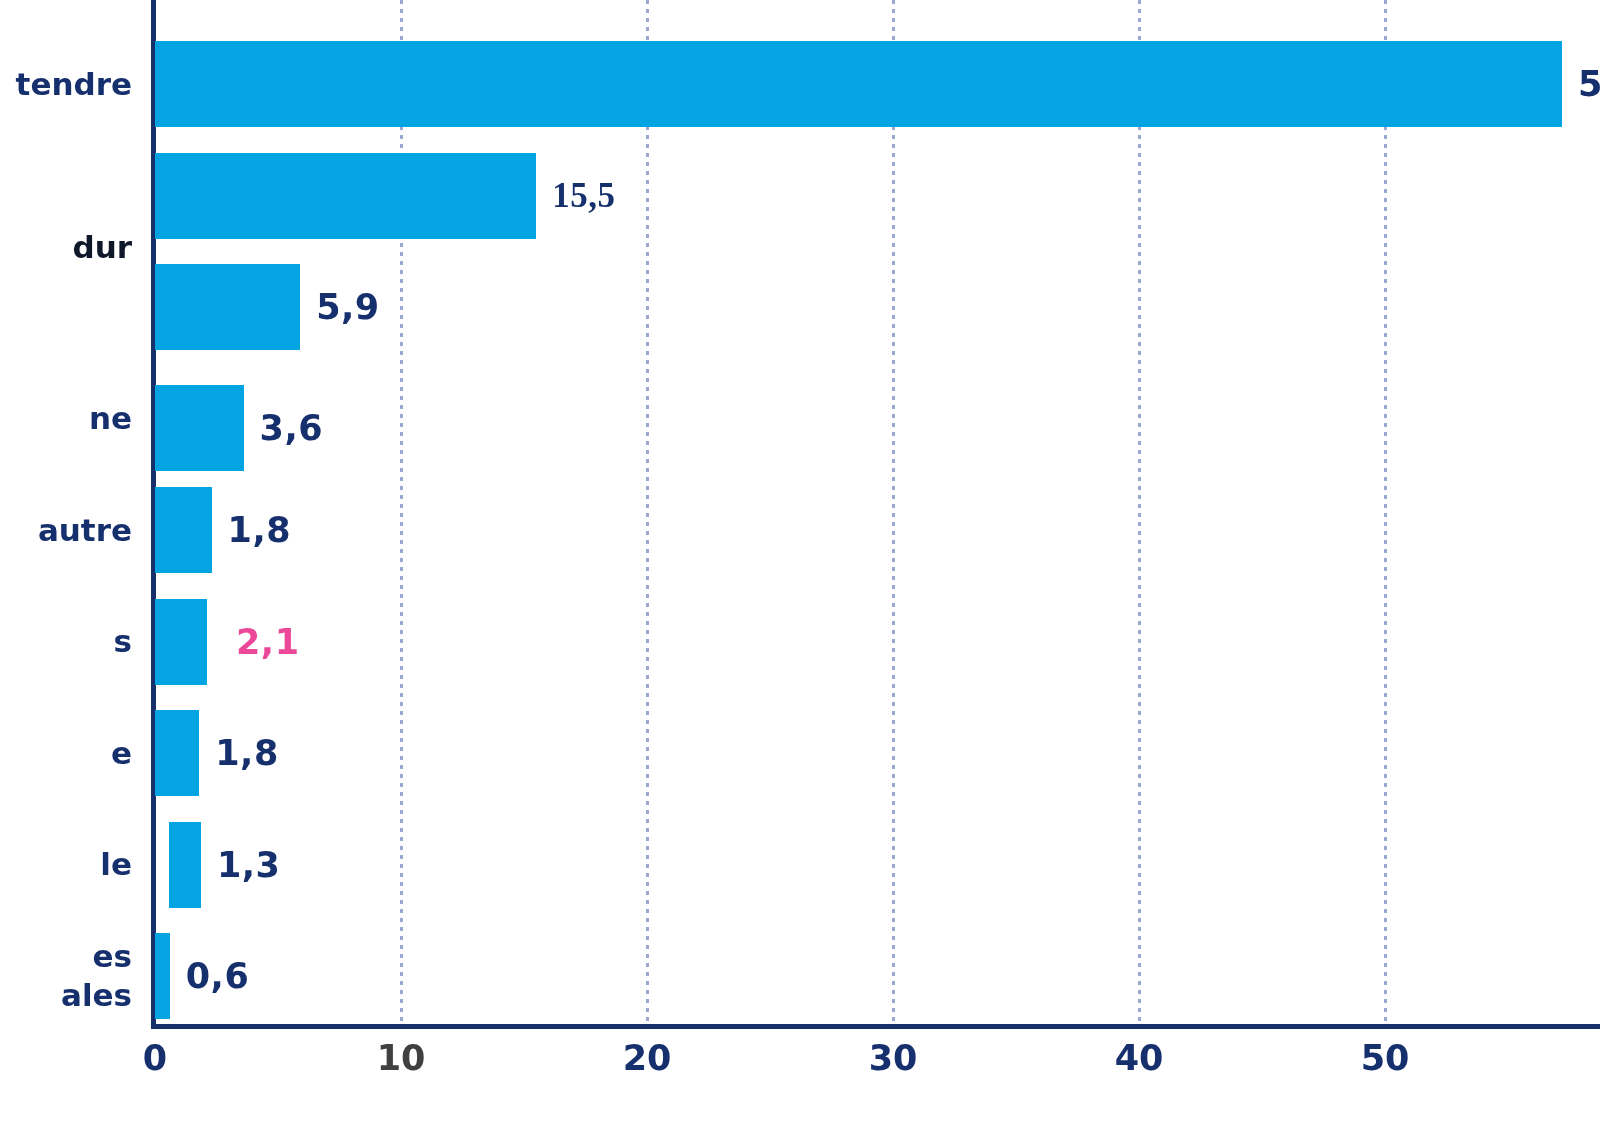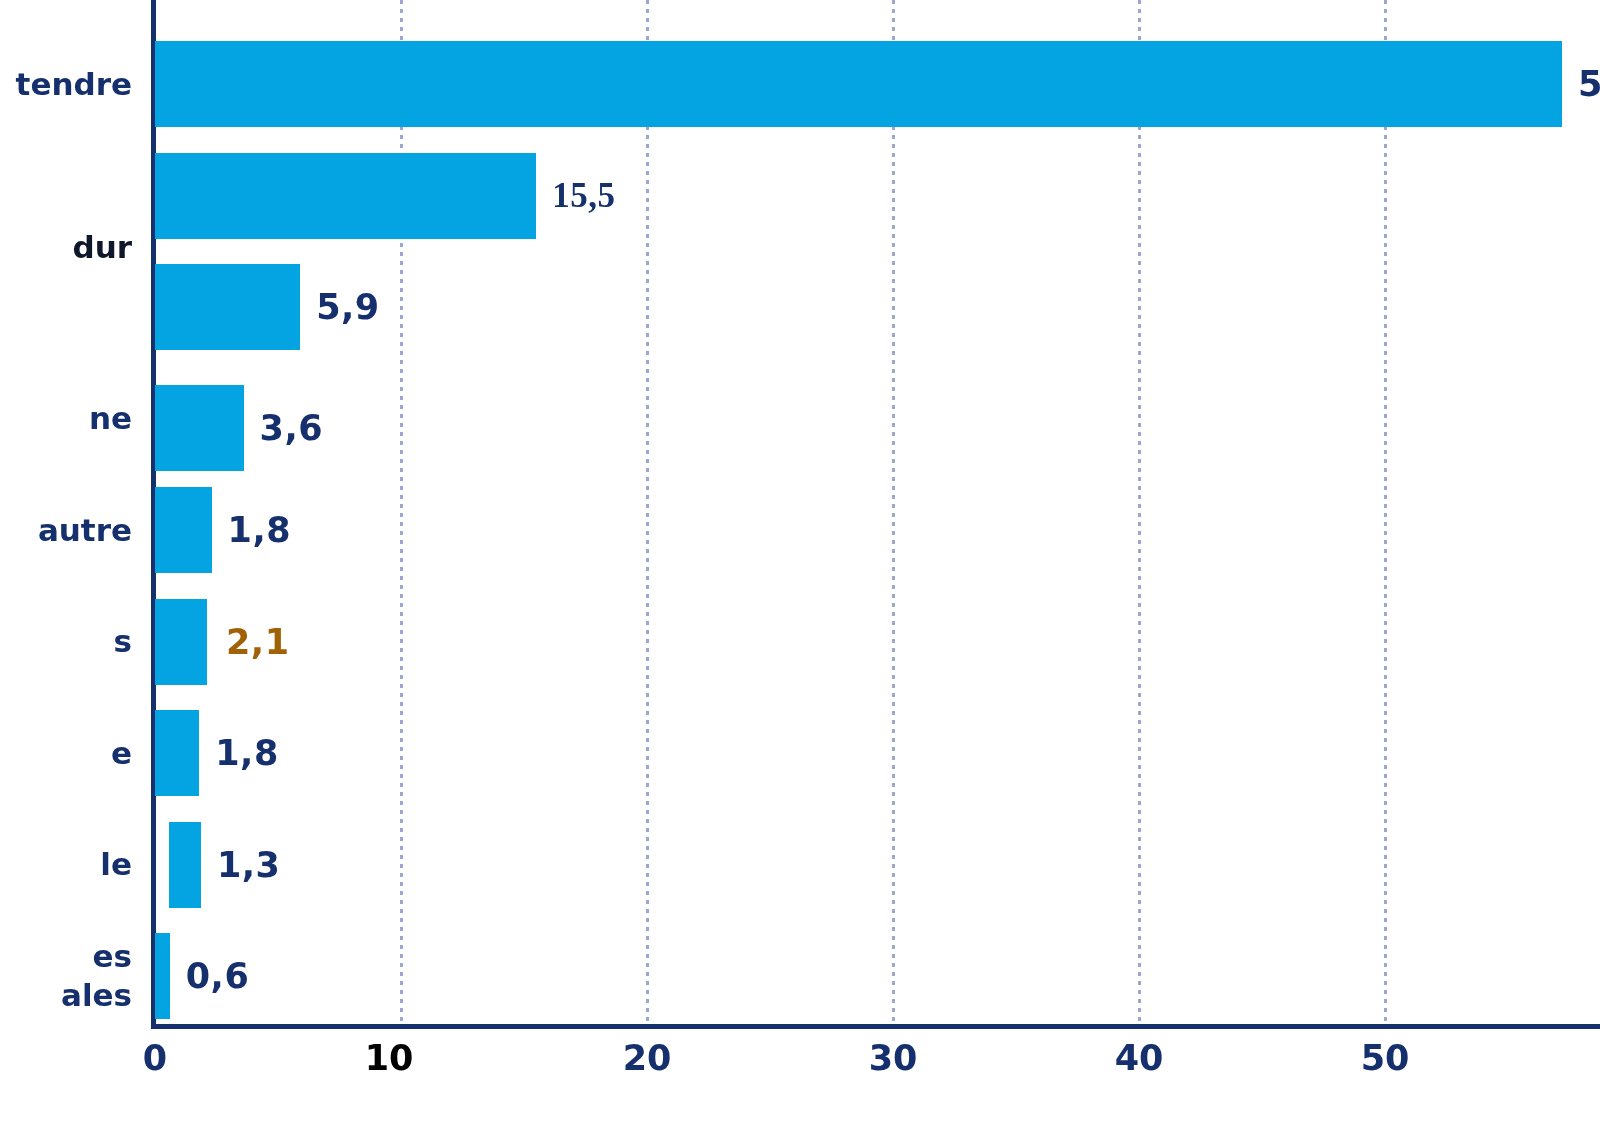--- a/index.html
+++ b/index.html
@@ -137,21 +137,21 @@
         <span class="bar-value" style="left: 88.56px; color: rgb(22, 48, 110);">3,6</span>
       </div>
       <div class="cat-label" style="top: 399px; color: rgb(22, 48, 110);">ne</div>
       <div class="bar-row" style="top: 487px; left: 155px; width: 1445px;">
         <div class="bar" style="width: 56.58px; background: rgb(4, 164, 227);"></div>
         <span class="bar-value" style="left: 56.58px; color: rgb(22, 48, 110);">1,8</span>
       </div>
       <div class="cat-label" style="top: 510.5px; color: rgb(22, 48, 110);">autre</div>
       <div class="bar-row" style="top: 598.5px; left: 155px; width: 1445px;">
         <div class="bar" style="width: 51.66px; background: rgb(4, 164, 227);"></div>
-        <span class="bar-value" style="left: 55px; color: #a16207;">2,1</span>
+        <span class="bar-value" style="left: 65px; color: #ec4899;">2,1</span>
       </div>
       <div class="cat-label" style="top: 622px; color: rgb(22, 48, 110);">s</div>
       <div class="bar-row" style="top: 710px; left: 155px; width: 1268px;">
         <div class="bar" style="width: 44.28px; background: rgb(4, 164, 227);"></div>
         <span class="bar-value" style="left: 44.28px; color: rgb(22, 48, 110);">1,8</span>
       </div>
       <div class="cat-label" style="top: 733.5px; color: rgb(22, 48, 110);">e</div>
       <div class="bar-row" style="top: 821.5px; left: 169px; width: 1445px;">
         <div class="bar" style="width: 31.98px; background: rgb(4, 164, 227);"></div>
         <span class="bar-value" style="left: 31.98px; color: rgb(22, 48, 110);">1,3</span>
@@ -160,20 +160,20 @@
       <div class="bar-row" style="top: 933px; left: 155px; width: 1274px;">
         <div class="bar" style="width: 14.76px; background: rgb(4, 164, 227);"></div>
         <span class="bar-value" style="left: 14.76px; color: rgb(22, 48, 110);">0,6</span>
       </div>
       <div class="cat-label" style="top: 937px; color: rgb(22, 48, 110);">es
 ales</div>
     </div>
 
   <div id="xticks">
       <div class="tick-label" style="left: 155px; color: rgb(22, 48, 110);">0</div>
-      <div class="tick-label" style="left: 389px; color: #000000;">10</div>
+      <div class="tick-label" style="left: 401px; color: #404040;">10</div>
       <div class="tick-label" style="left: 647px; color: rgb(22, 48, 110);">20</div>
       <div class="tick-label" style="left: 893px; color: rgb(22, 48, 110);">30</div>
       <div class="tick-label" style="left: 1139px; color: rgb(22, 48, 110);">40</div>
       <div class="tick-label" style="left: 1385px; color: rgb(22, 48, 110);">50</div>
     </div>
 
 </div>
 
 </body></html>

